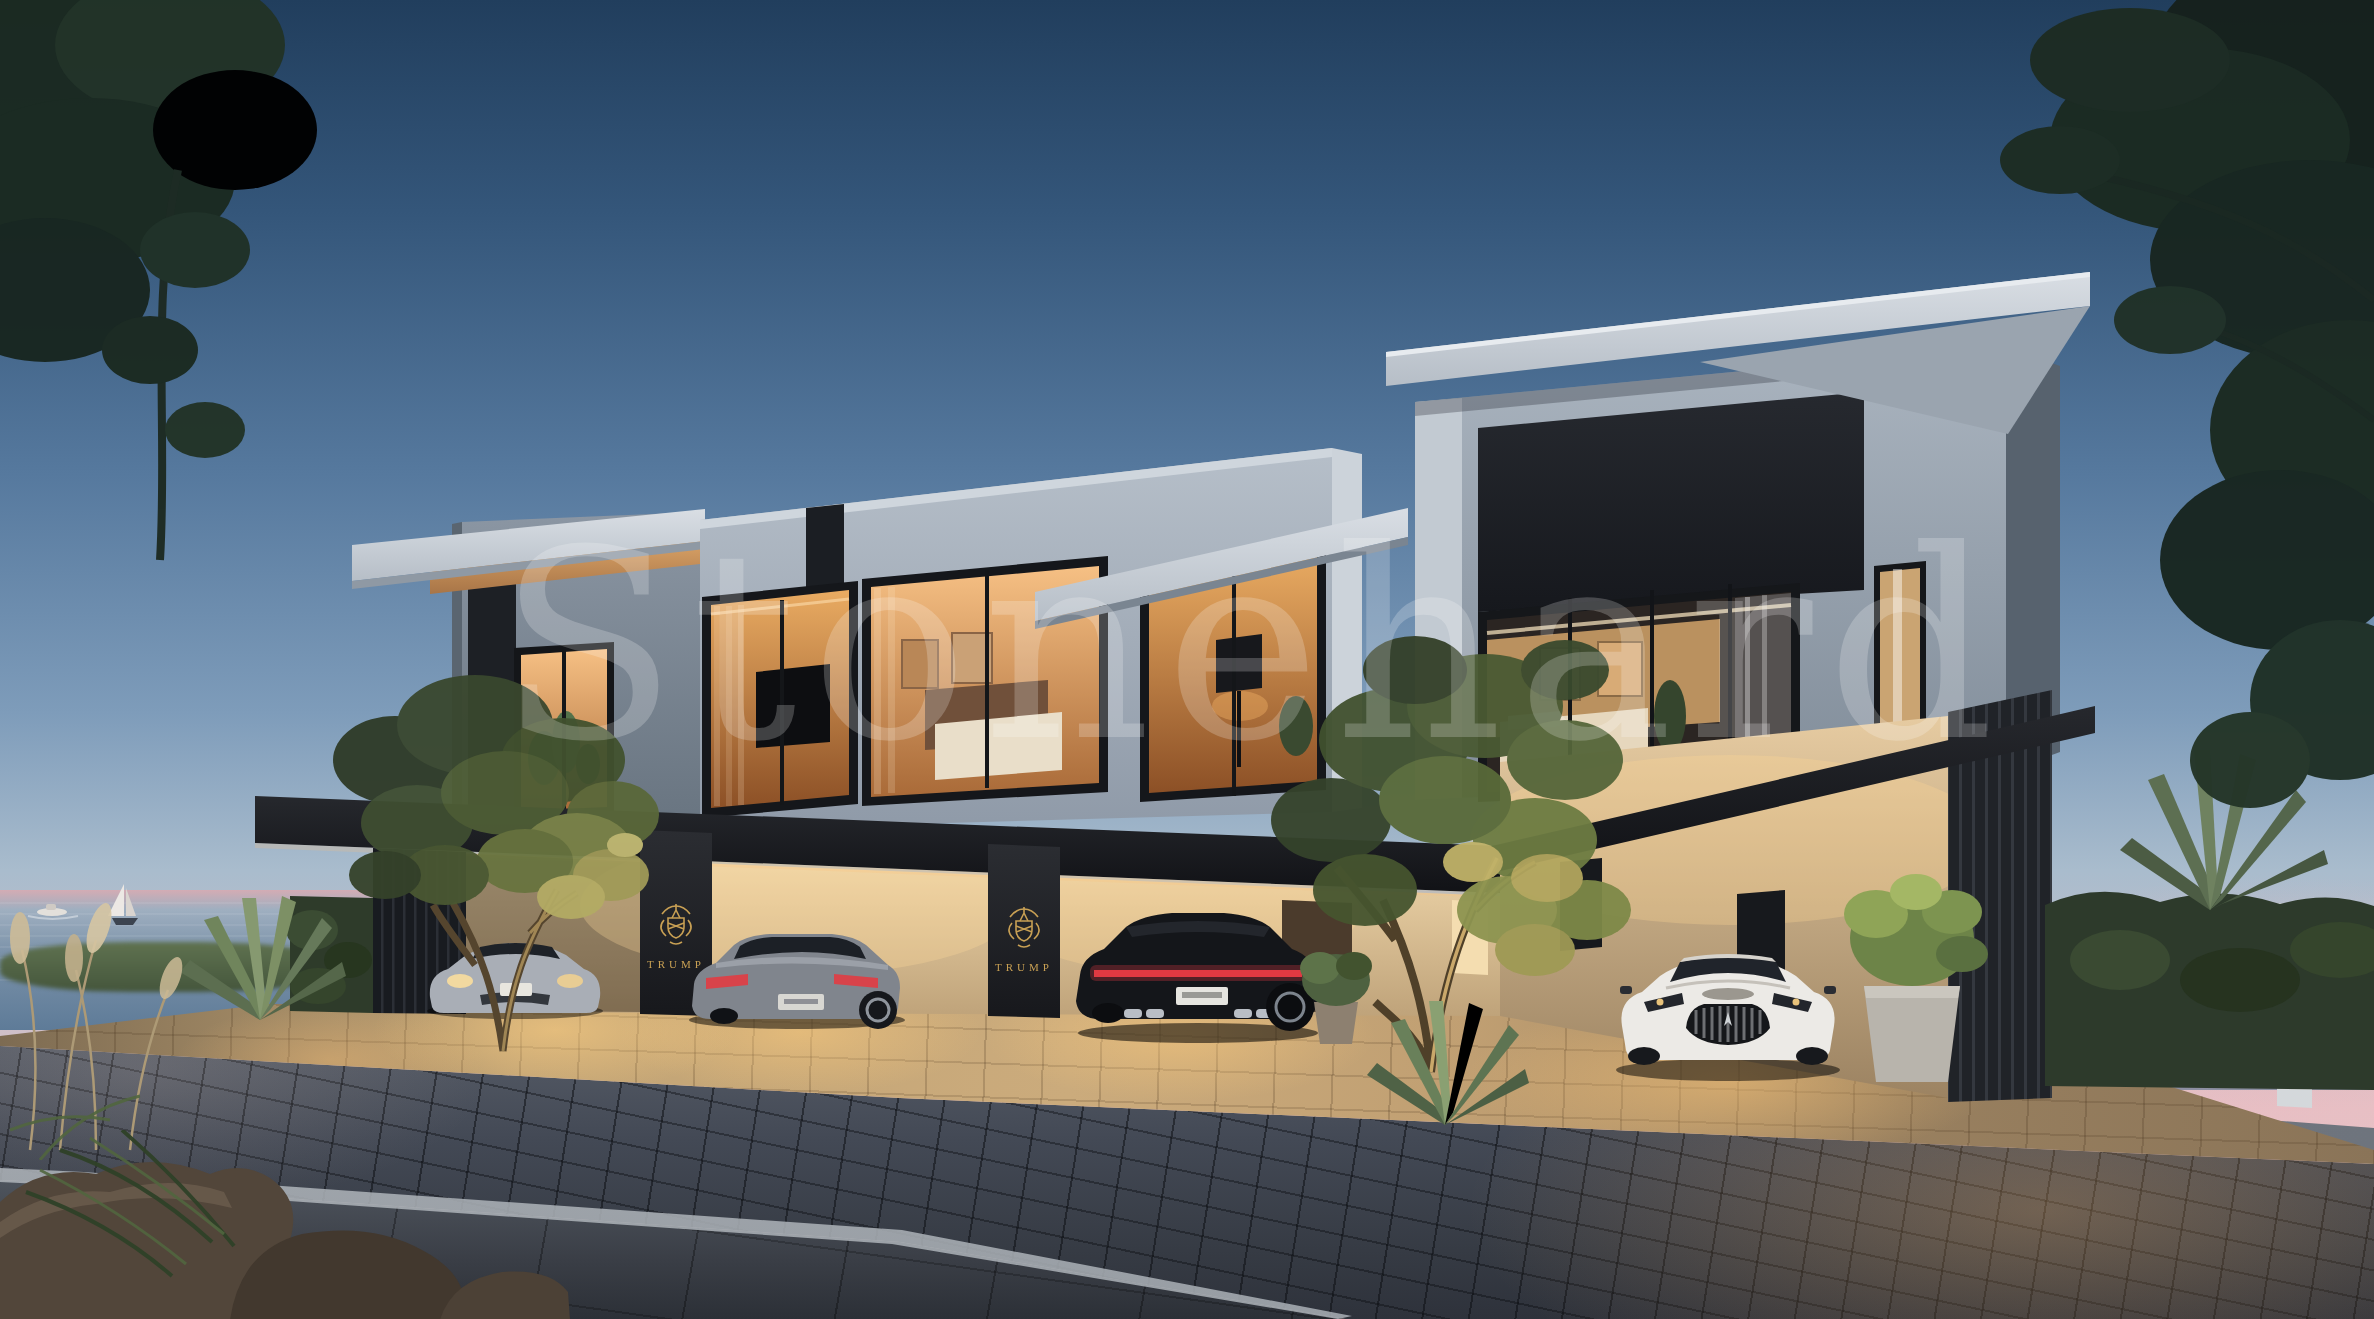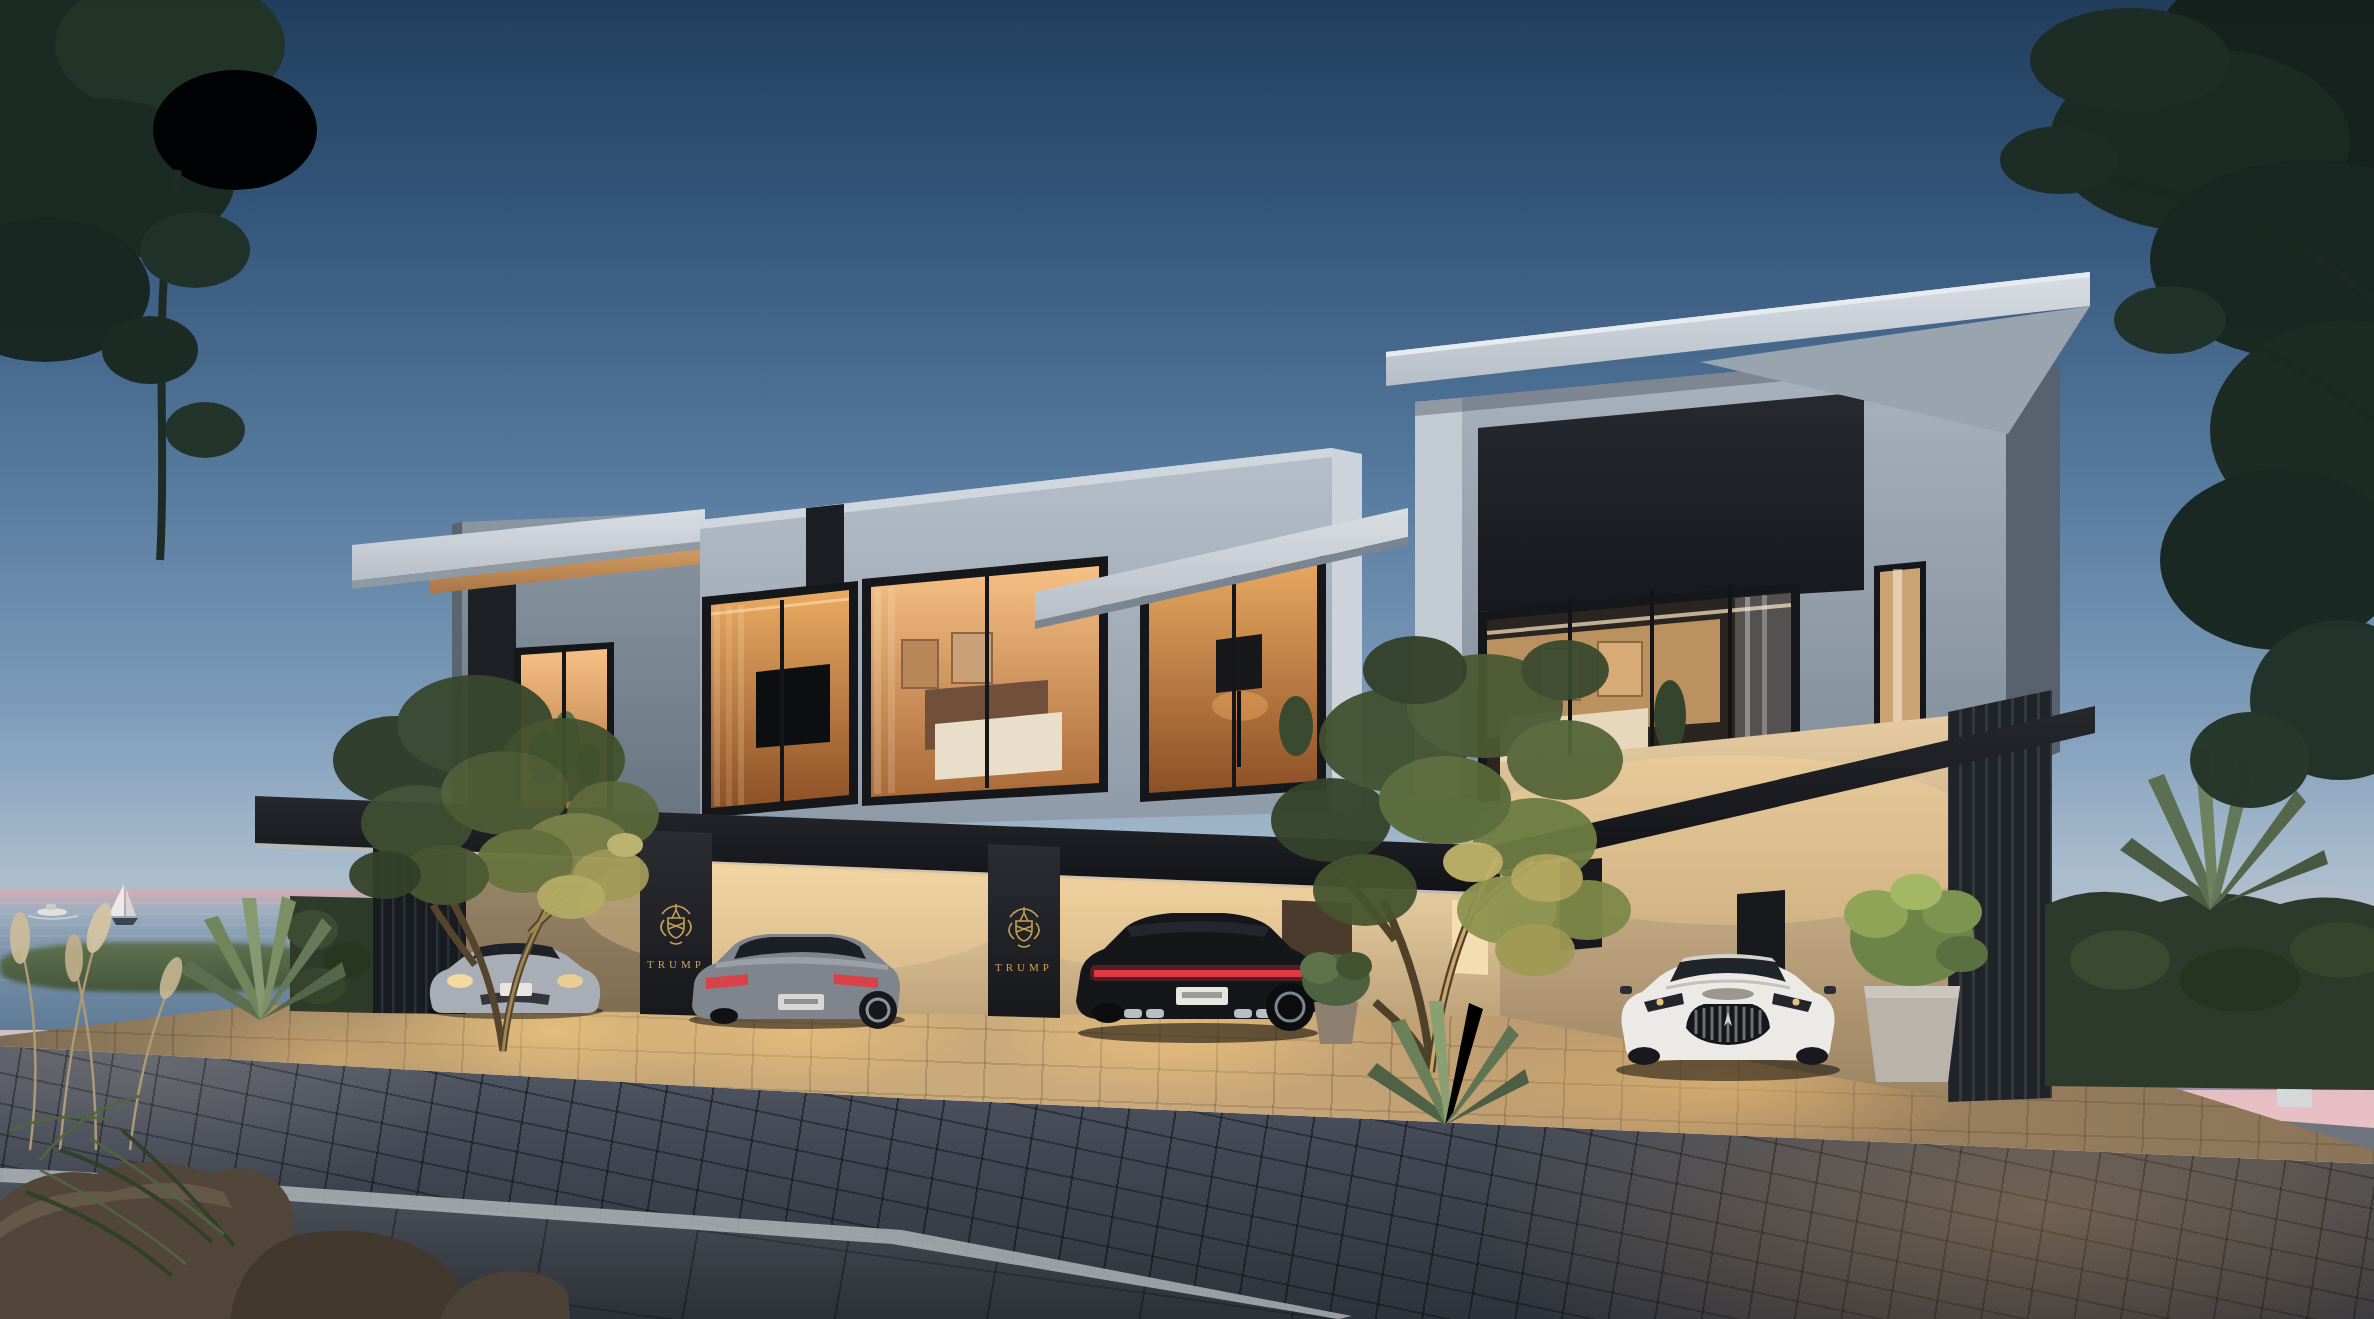--- a/index.html
+++ b/index.html
@@ -546,13 +546,14 @@
         <path d="M18,20 L22,12 L26,20 M22,12 L22,6"></path>
         <path d="M10,22 q-7,8 2,16 M34,22 q7,8 -2,16"></path>
         <path d="M8,16 q6,-8 14,-8 q8,0 14,8"></path>
         <path d="M16,44 q6,4 12,0"></path>
       </g>
     </svg>
     <div class="lbl">TRUMP</div>
   </div>
 
   <div class="abs vignette"></div>
+  <div class="abs watermark" style="color: rgba(255, 255, 255, 0.21);">Stonehard</div>
 </div>
 
 </body></html>

